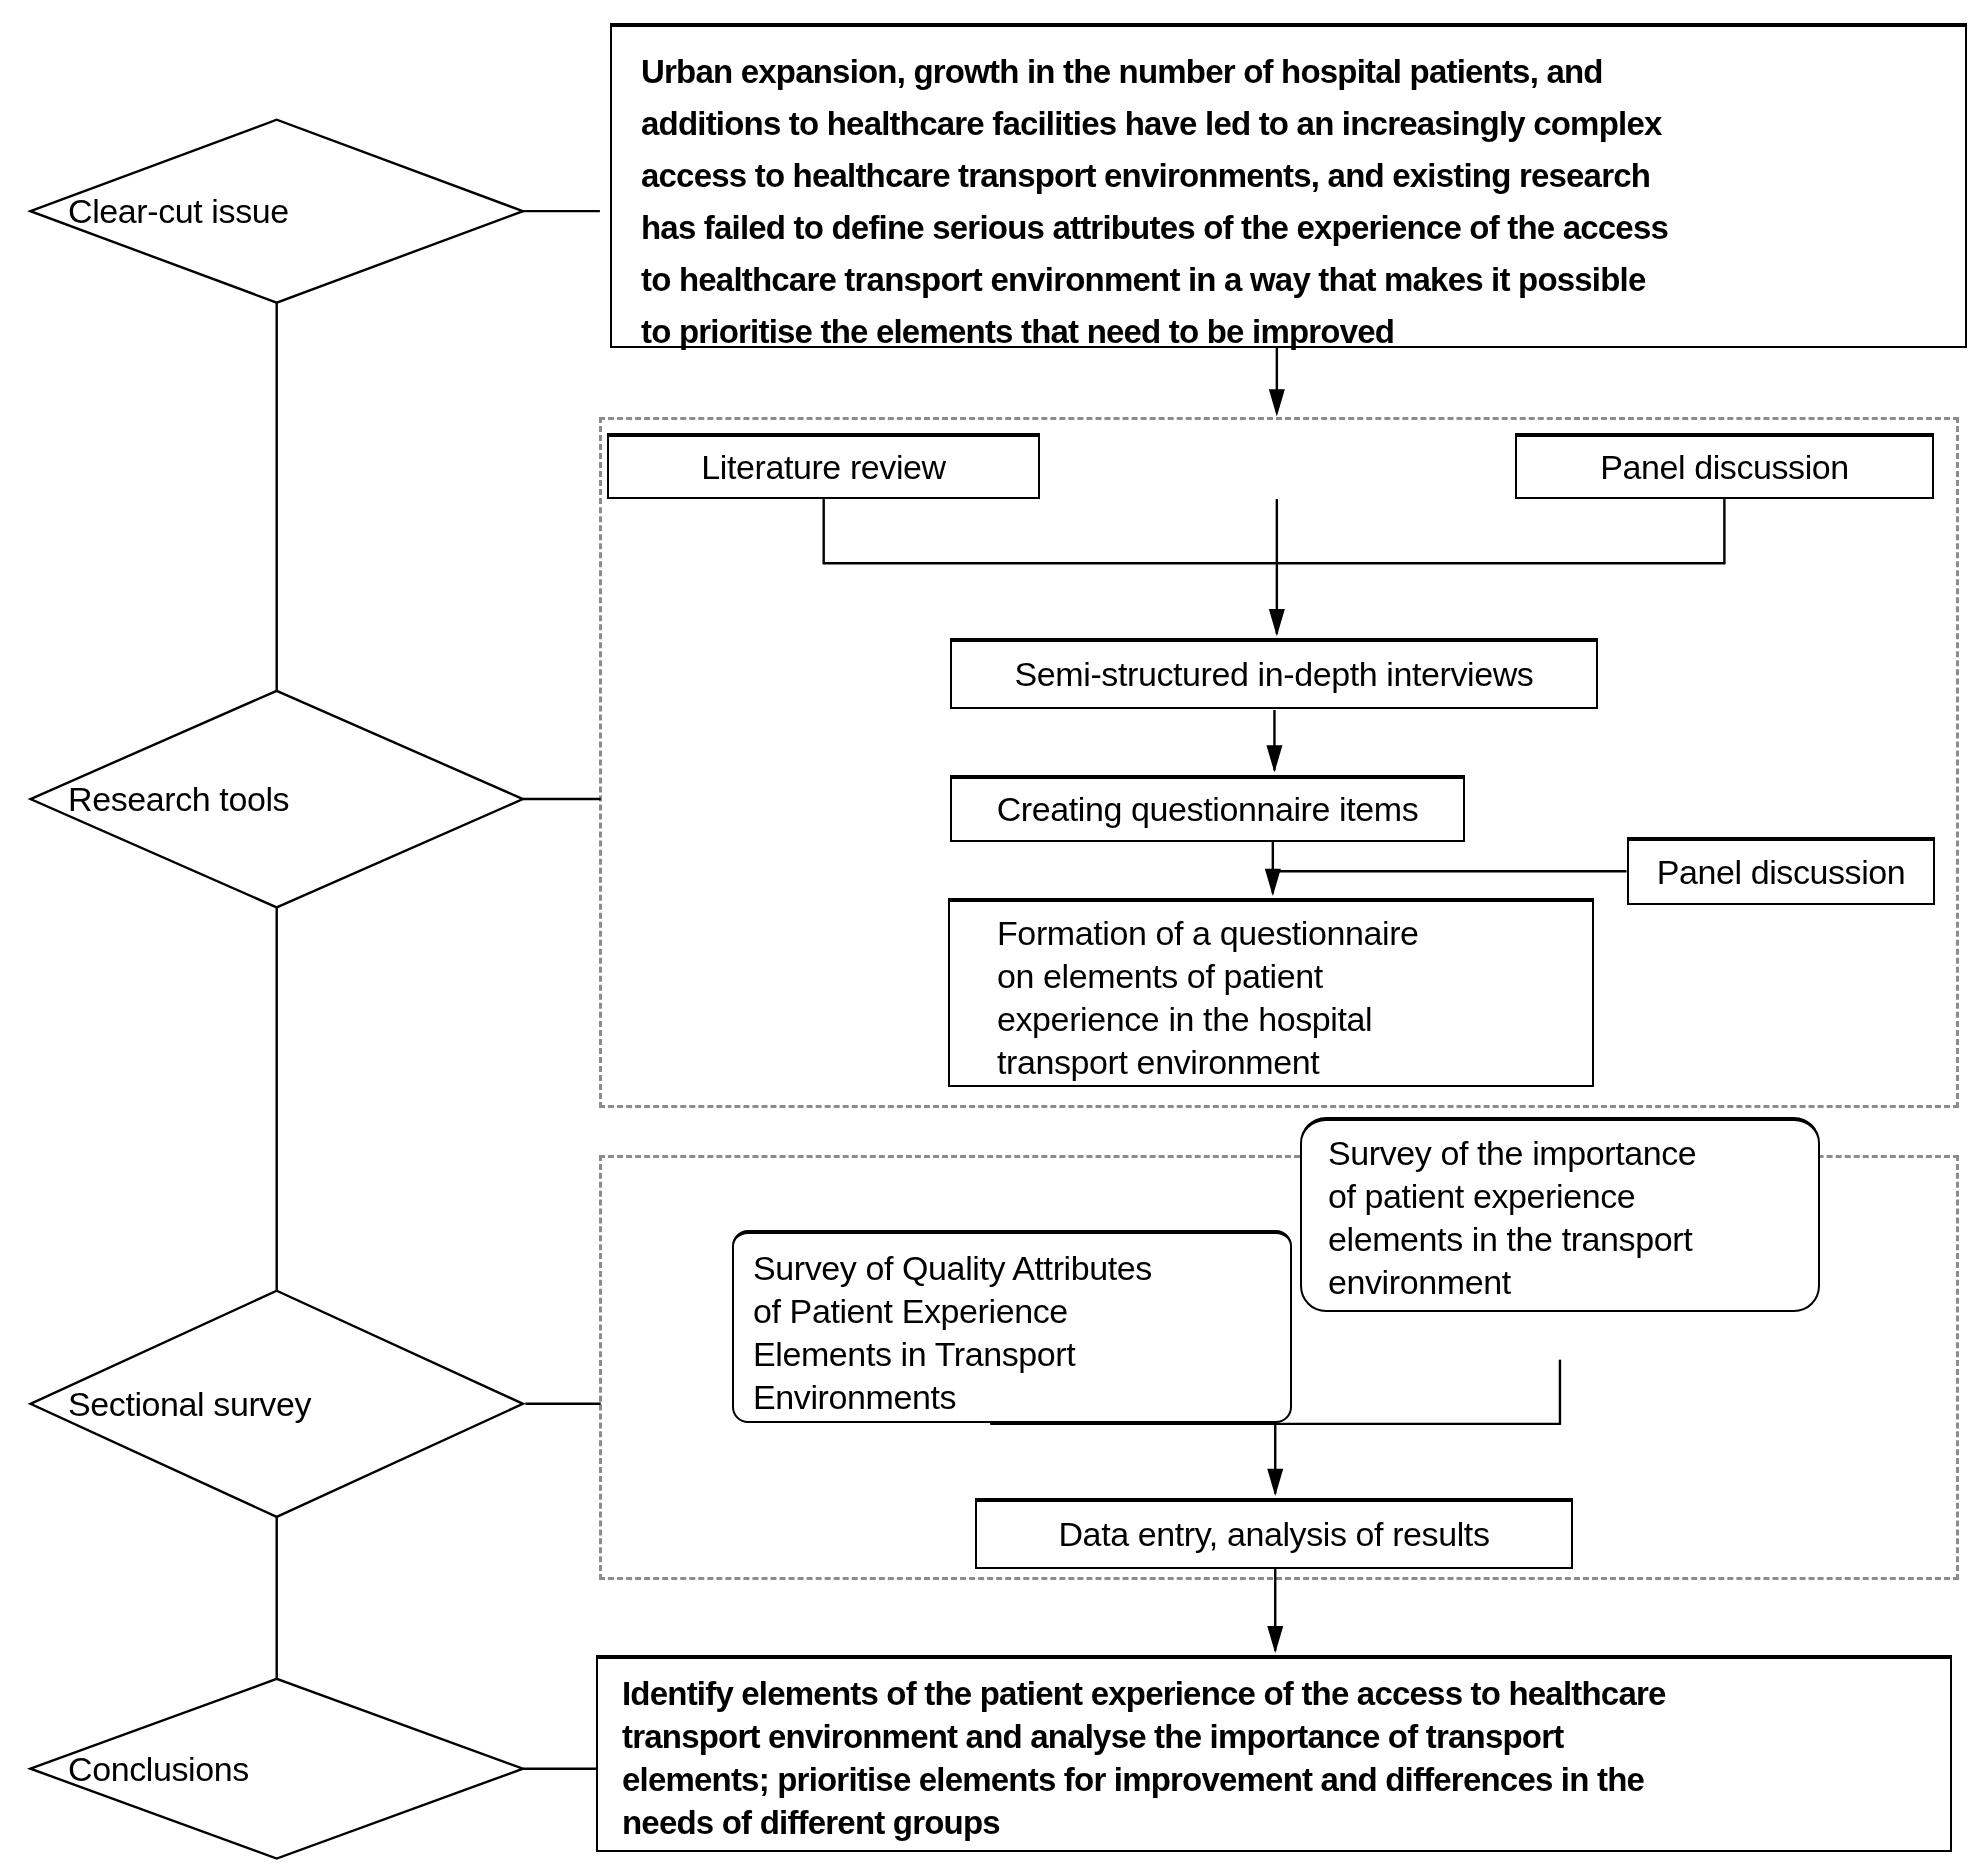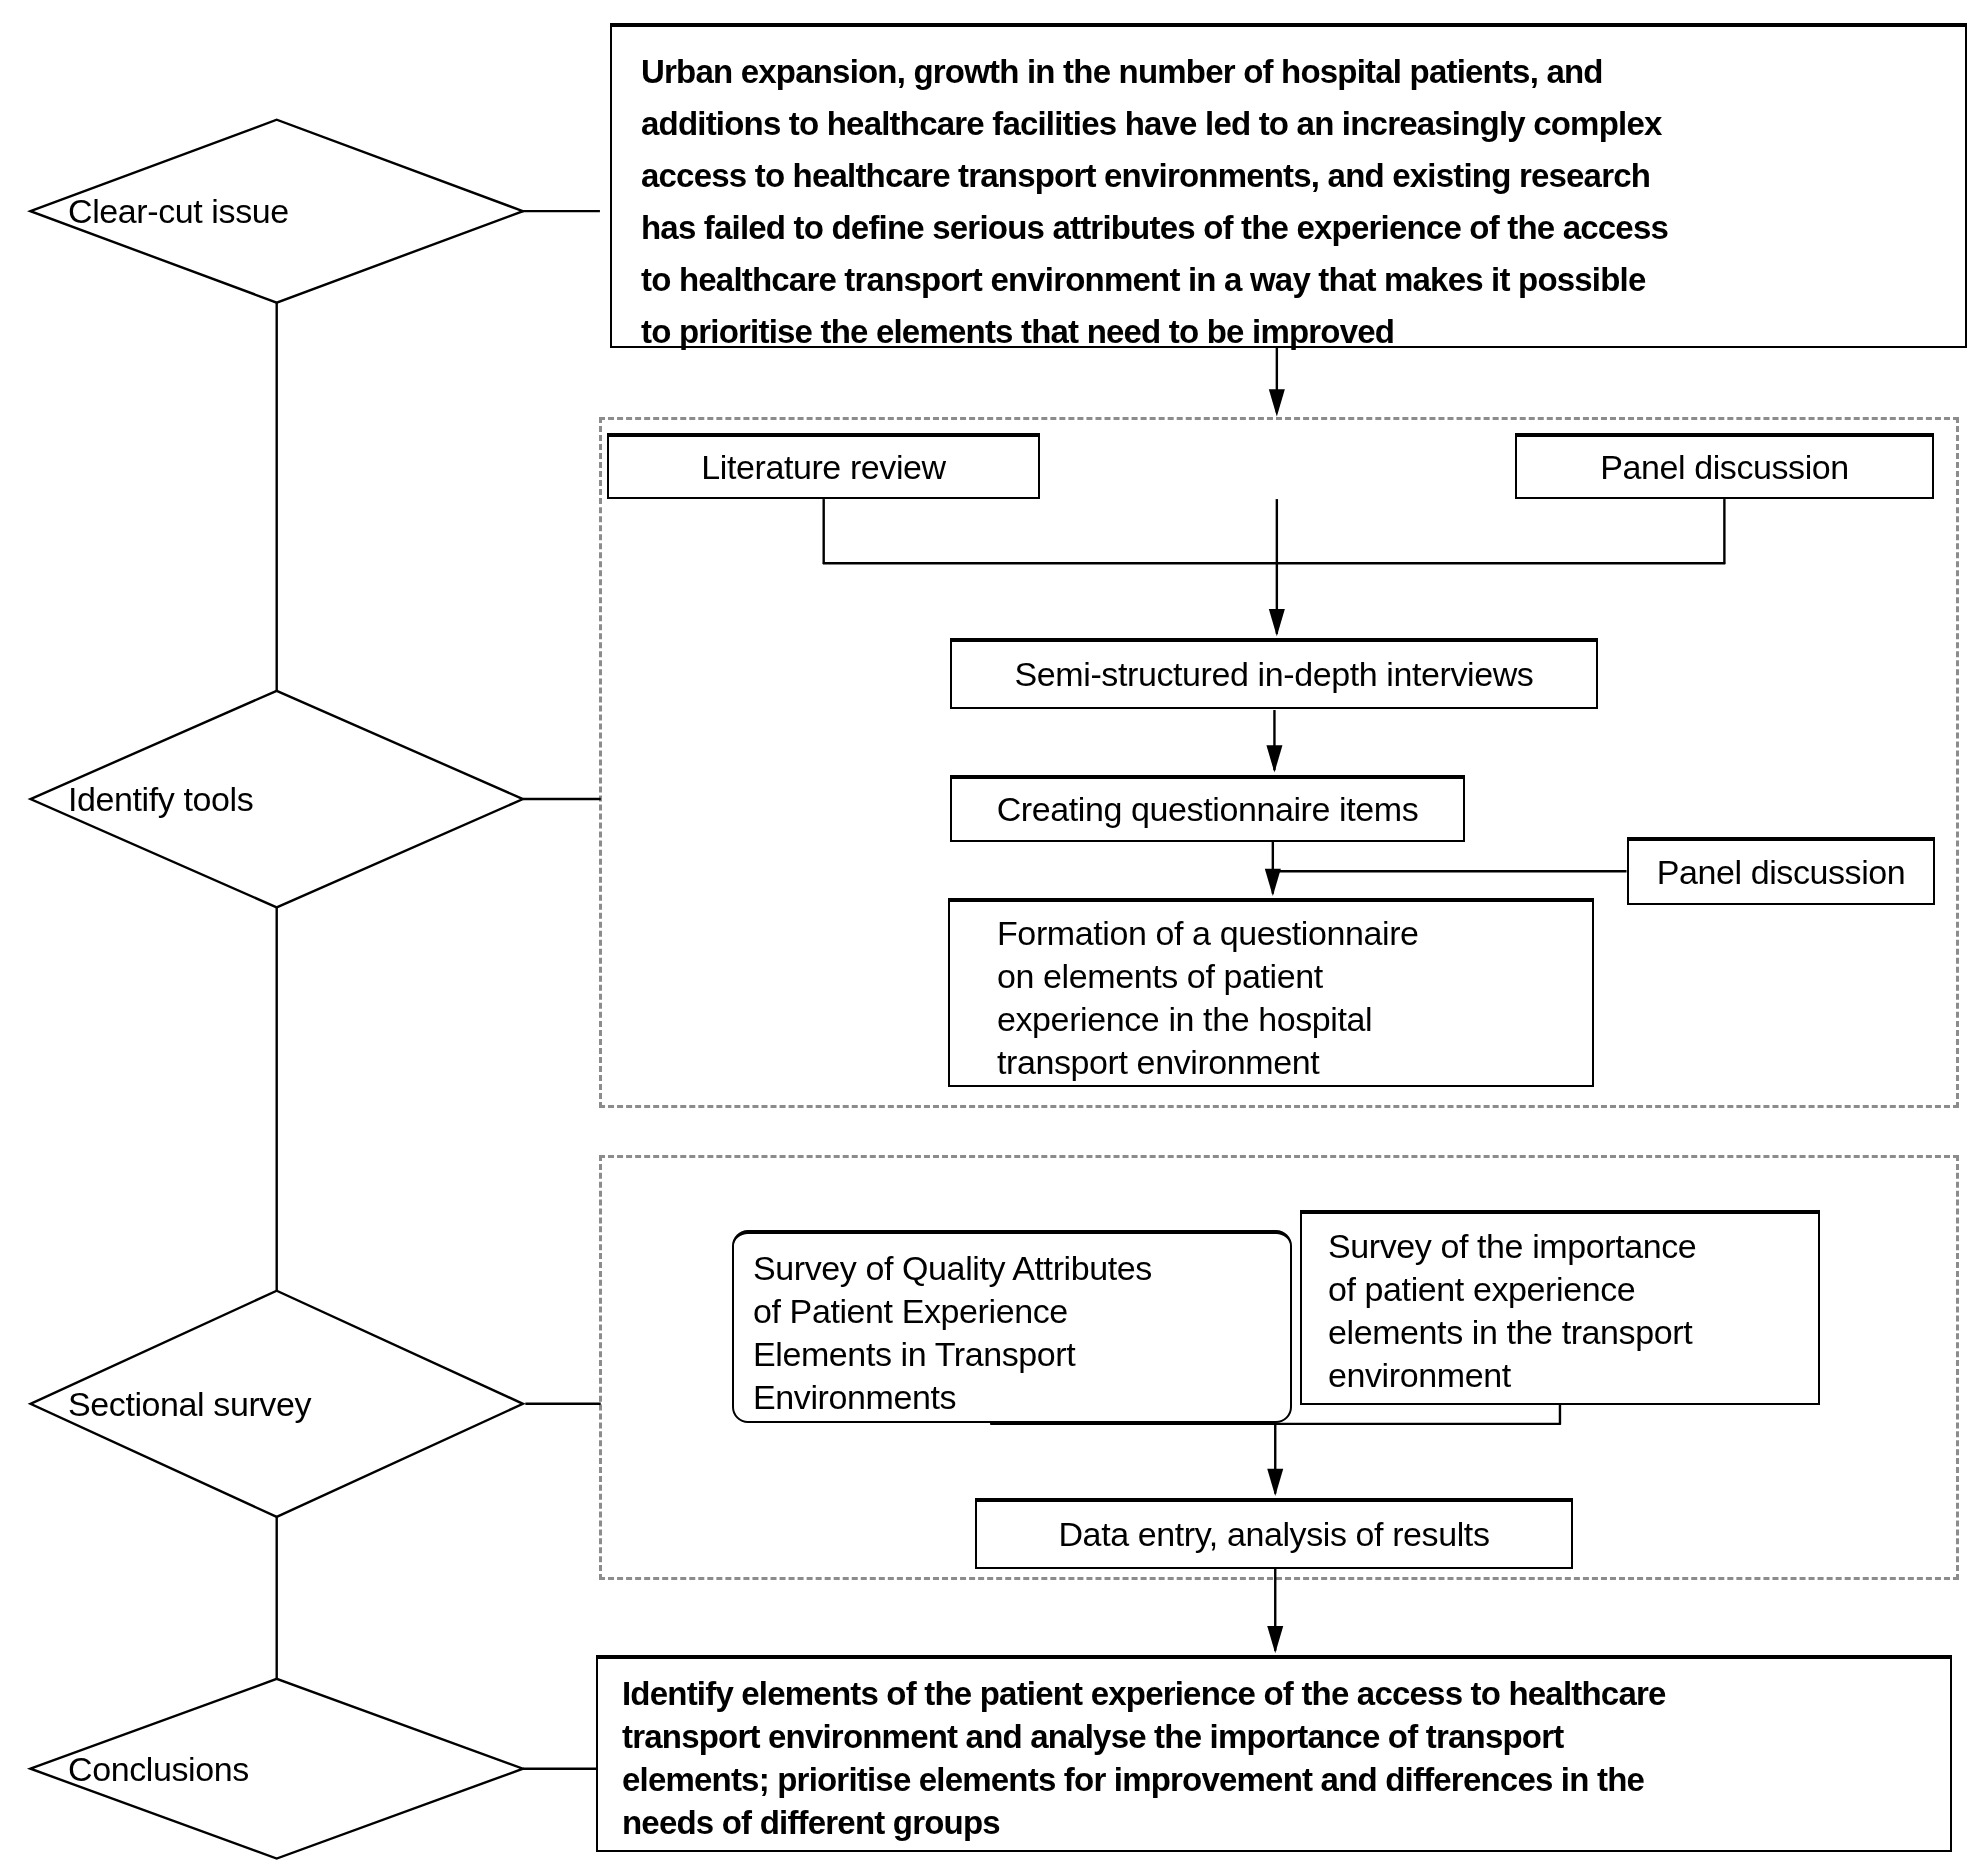--- a/index.html
+++ b/index.html
@@ -103,21 +103,21 @@
     </g>
     <g fill="#ffffff" stroke="#000000" stroke-width="3">
       <polygon points="38,263 345,149 652,263 345,377"></polygon>
       <polygon points="38,996 345,861 652,996 345,1131"></polygon>
       <polygon points="38,1750 345,1609 652,1750 345,1891"></polygon>
       <polygon points="38,2205 345,2093 652,2205 345,2317"></polygon>
     </g>
   </svg>
 
   <div class="diamond-label" style="left:68px;top:187px;">Clear-cut issue</div>
-  <div class="diamond-label" style="left:68px;top:775px;">Identify tools</div>
+  <div class="diamond-label" style="left:68px;top:775px;">Research tools</div>
   <div class="diamond-label" style="left:68px;top:1380px;">Sectional survey</div>
   <div class="diamond-label" style="left:68px;top:1745px;">Conclusions</div>
 
   <div class="box multiline bold problem-text" style="left:598px;top:22.5px;width:1357px;height:325px;">Urban expansion, growth in the number of hospital patients, and
 additions to healthcare facilities have led to an increasingly complex
 access to healthcare transport environments, and existing research
 has failed to define serious attributes of the experience of the access
 to healthcare transport environment in a way that makes it possible
 to prioritise the elements that need to be improved</div>
 
@@ -132,21 +132,21 @@
 
   <div class="box multiline formation-text" style="left:948px;top:898px;width:646px;height:189px;">Formation of a questionnaire
 on elements of patient
 experience in the hospital
 transport environment</div>
 
   <div class="box multiline surveyL-text" style="left:732px;top:1230px;width:560px;height:193px;border-radius:16px;">Survey of Quality Attributes
 of Patient Experience
 Elements in Transport
 Environments</div>
-  <div class="box multiline surveyR-text" style="left:1300px;top:1210px;width:520px;height:195px;">Survey of the importance
+  <div class="box multiline surveyR-text" style="left:1300px;top:1117px;width:520px;height:195px;border-radius:26px;">Survey of the importance
 of patient experience
 elements in the transport
 environment</div>
 
   <div class="box multiline bold conclusion-text" style="left:596px;top:1655px;width:1356px;height:197px;">Identify elements of the patient experience of the access to healthcare
 transport environment and analyse the importance of transport
 elements; prioritise elements for improvement and differences in the
 needs of different groups</div>
 
   <div class="box center" style="left:975px;top:1498px;width:598px;height:71px;">Data entry, analysis of results</div>

